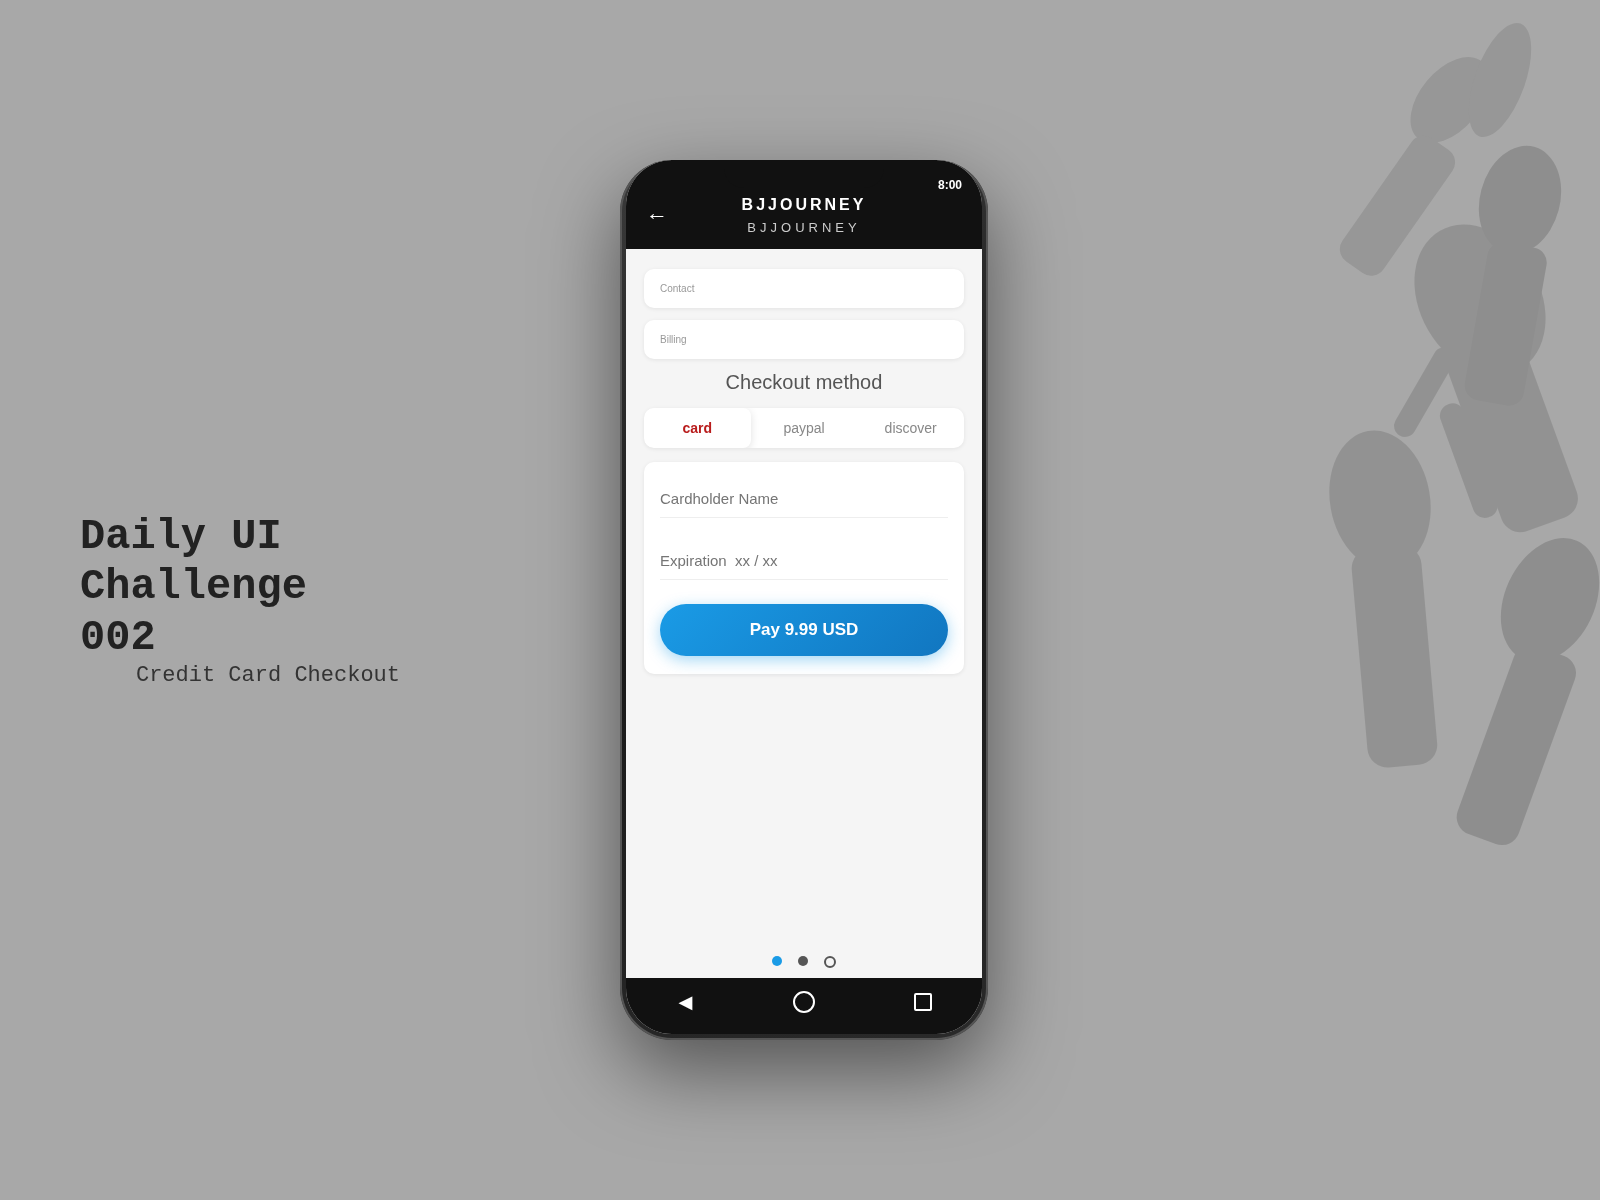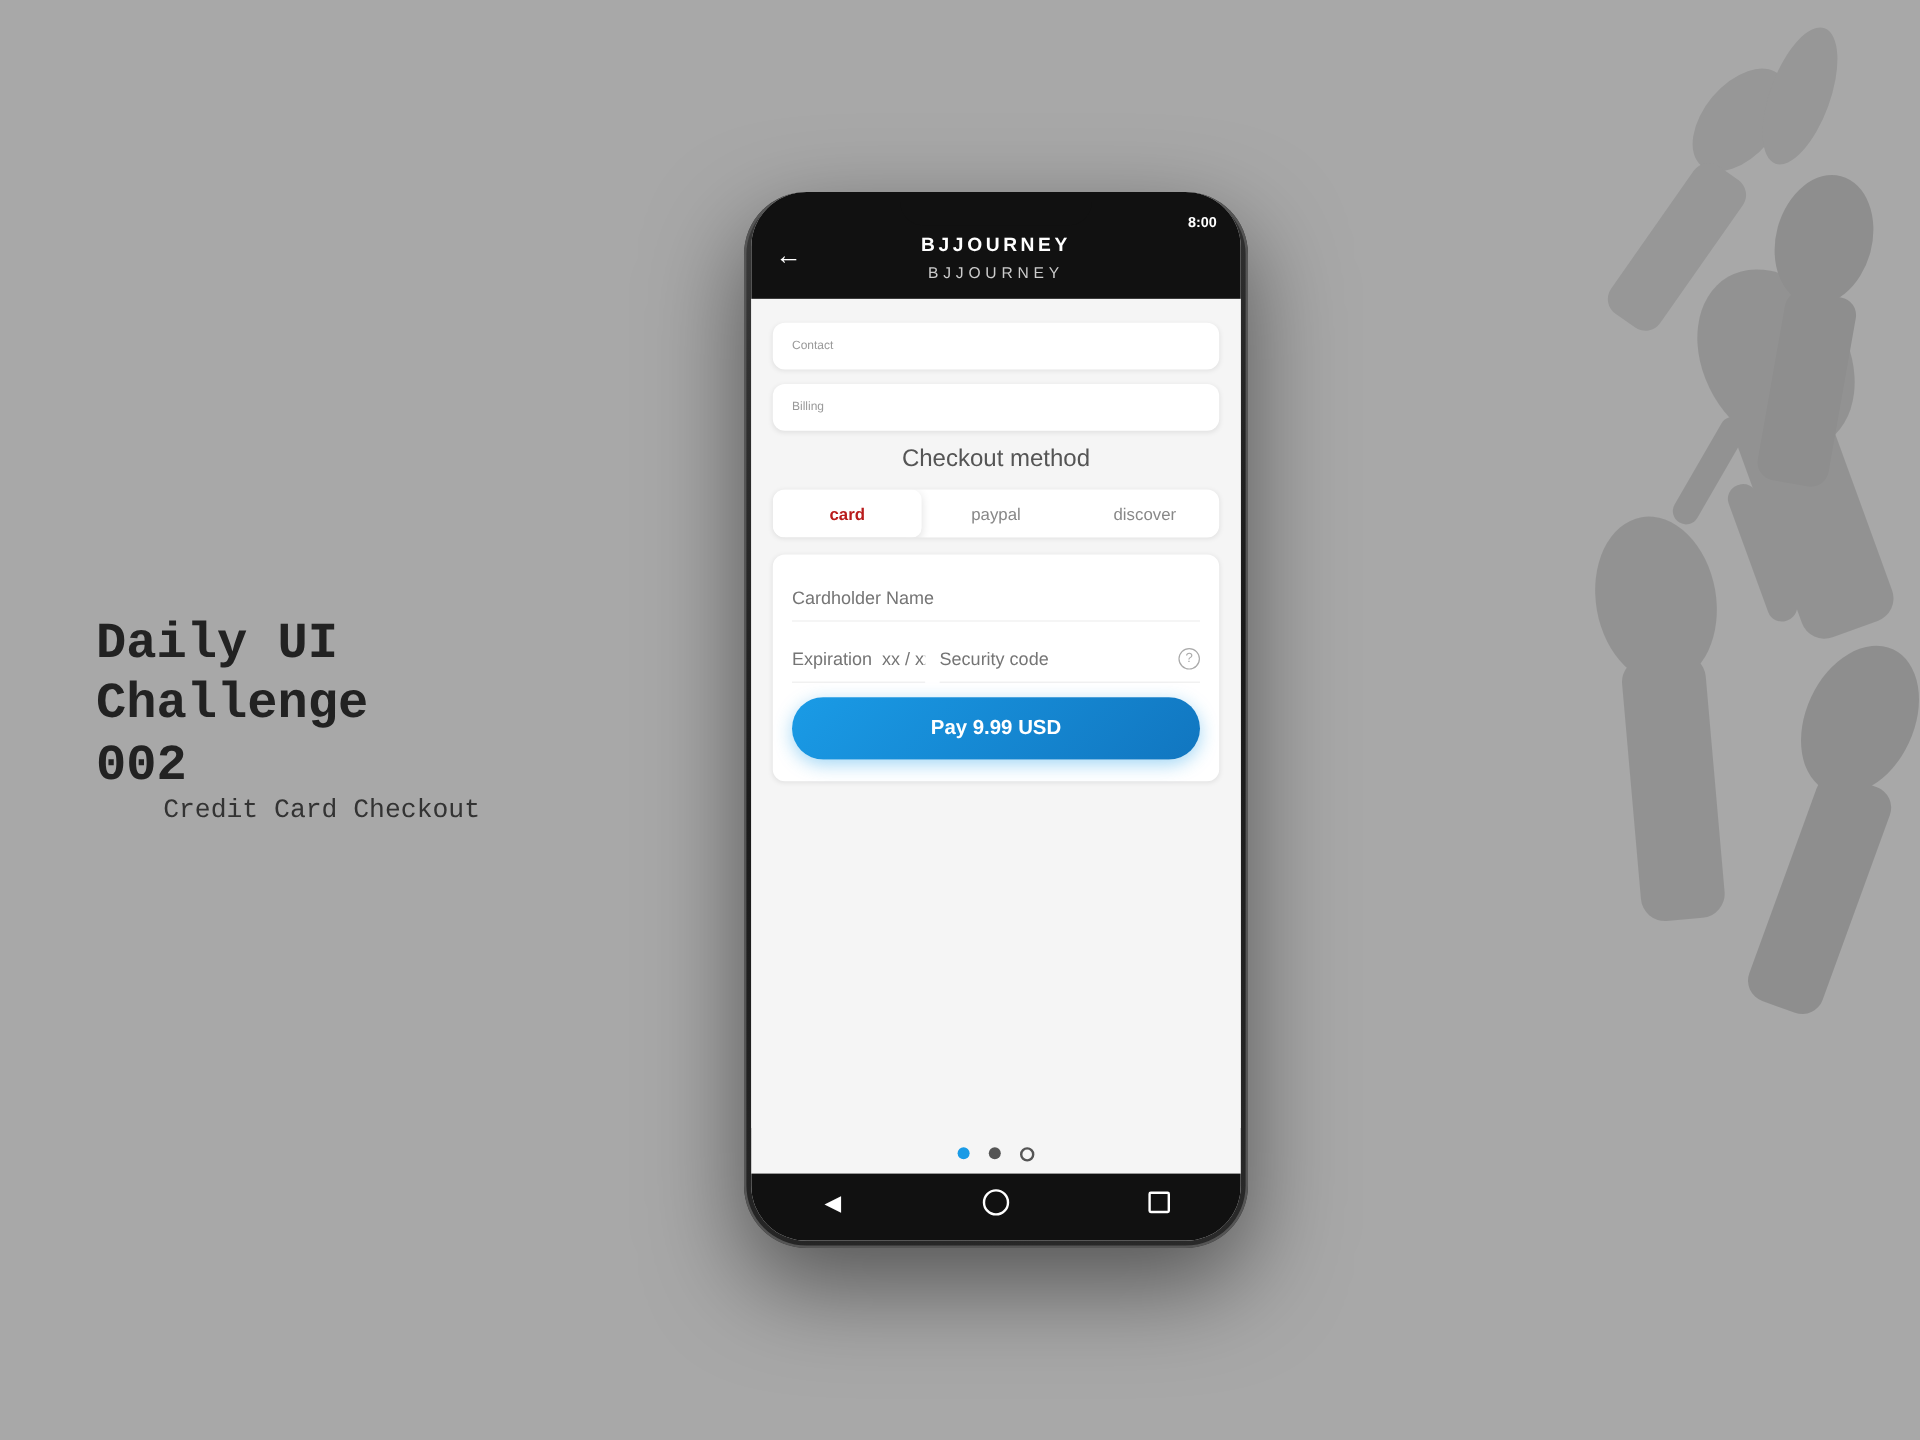--- a/index.html
+++ b/index.html
@@ -42,21 +42,21 @@
 
     
     .phone-wrapper {
       position: relative;
       width: 420px;
       height: 880px;
       margin-left: 60px;
     }
 
     .phone-shell {
-      width: 420px;
+      width: 368px;
       height: 880px;
       background: linear-gradient(160deg, #3a3a3a 0%, #1a1a1a 50%, #2a2a2a 100%);
       border-radius: 52px;
       position: relative;
       box-shadow: 0 30px 80px rgba(0,0,0,0.5), inset 0 0 0 2px #555;
       overflow: hidden;
     }
 
     
     .phone-notch {
@@ -201,21 +201,21 @@
       box-shadow: 0 2px 8px rgba(0,0,0,0.12);
     }
 
     .card-form {
       background: #fff;
       border-radius: 10px;
       padding: 18px 16px;
       box-shadow: 0 1px 4px rgba(0,0,0,0.08);
       display: flex;
       flex-direction: column;
-      gap: 12px;
+      gap: 24px;
     }
 
     .form-input {
       border: none;
       border-bottom: 1px solid #eee;
       padding: 10px 0;
       font-size: 15px;
       color: #aaa;
       outline: none;
       background: transparent;
@@ -401,24 +401,20 @@
             <button class="payment-tab">discover</button>
           </div>
 
           <div class="card-form">
             <input class="form-input" type="text" placeholder="Cardholder Name" style="">
 
 
             <div class="form-row">
               <input class="form-input" type="text" placeholder="Expiration  xx / xx" style="">
 
-              <div class="security-input-wrapper">
-                <input type="text" placeholder="Security code" style="">
-                <div class="info-icon">?</div>
-              </div>
             </div>
 
             <button class="pay-button">
               <span>Pay 9.99 USD</span>
             </button>
           </div>
         </div>
 
       </div>
 

